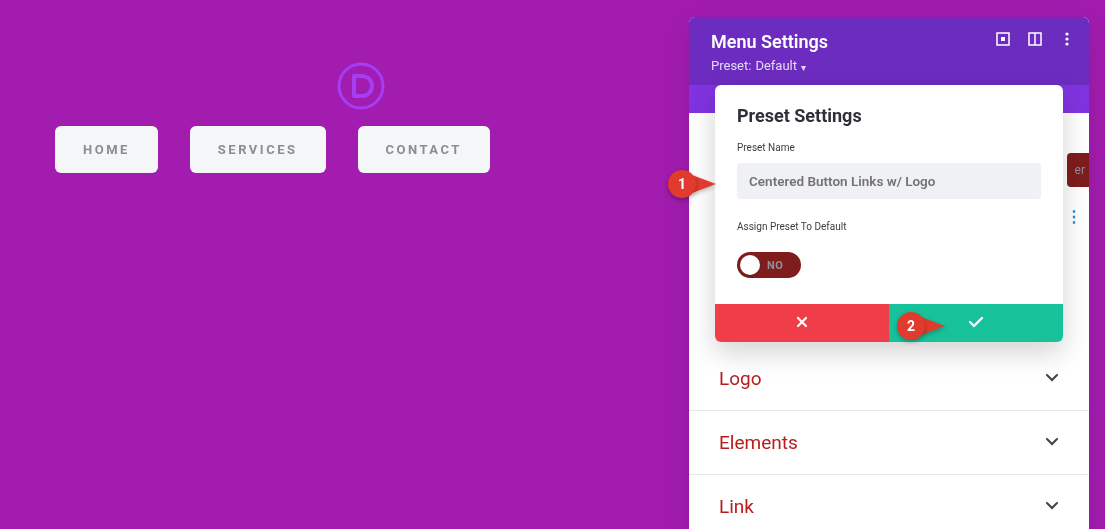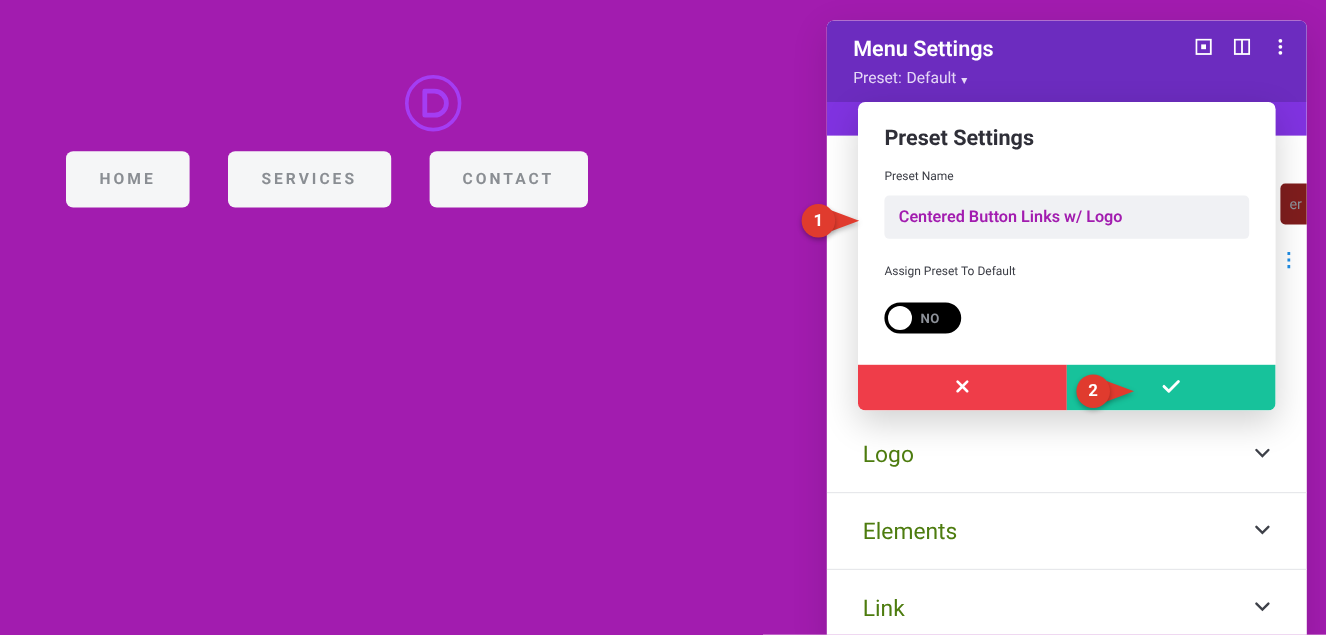--- a/index.html
+++ b/index.html
@@ -130,30 +130,30 @@
     margin-bottom: 10px;
   }
   .text-input {
     width: 100%;
     background: #f0f1f4;
     border: none;
     border-radius: 4px;
     padding: 10px 12px;
     font-size: 13.5px;
     font-weight: 600;
-    color: #a21caf;
+    color: #737373;
     font-family: inherit;
   }
   .field-block-2 { margin-top: 22px; }
 
   .toggle-wrap {
     margin-top: 10px;
     display: inline-flex;
     align-items: center;
-    background: #000000;
+    background: #7f1d1d;
     border-radius: 14px;
     padding: 3px;
     height: 26px;
     width: 64px;
     position: relative;
   }
   .toggle-knob {
     width: 20px;
     height: 20px;
     background: #fff;
@@ -193,21 +193,21 @@
   .section {
     border-bottom: 1px solid #e7e8eb;
     padding: 20px 30px;
     display: flex;
     align-items: center;
     justify-content: space-between;
     cursor: pointer;
   }
   .section span.sec-label {
     font-size: 19px;
-    color: #4d7c0f;
+    color: #b91c1c;
   }
   .chev {
     color: #3e4149;
   }
   .section.first {
     padding-top: 16px;
   }
 
   
   .bg-frag {

